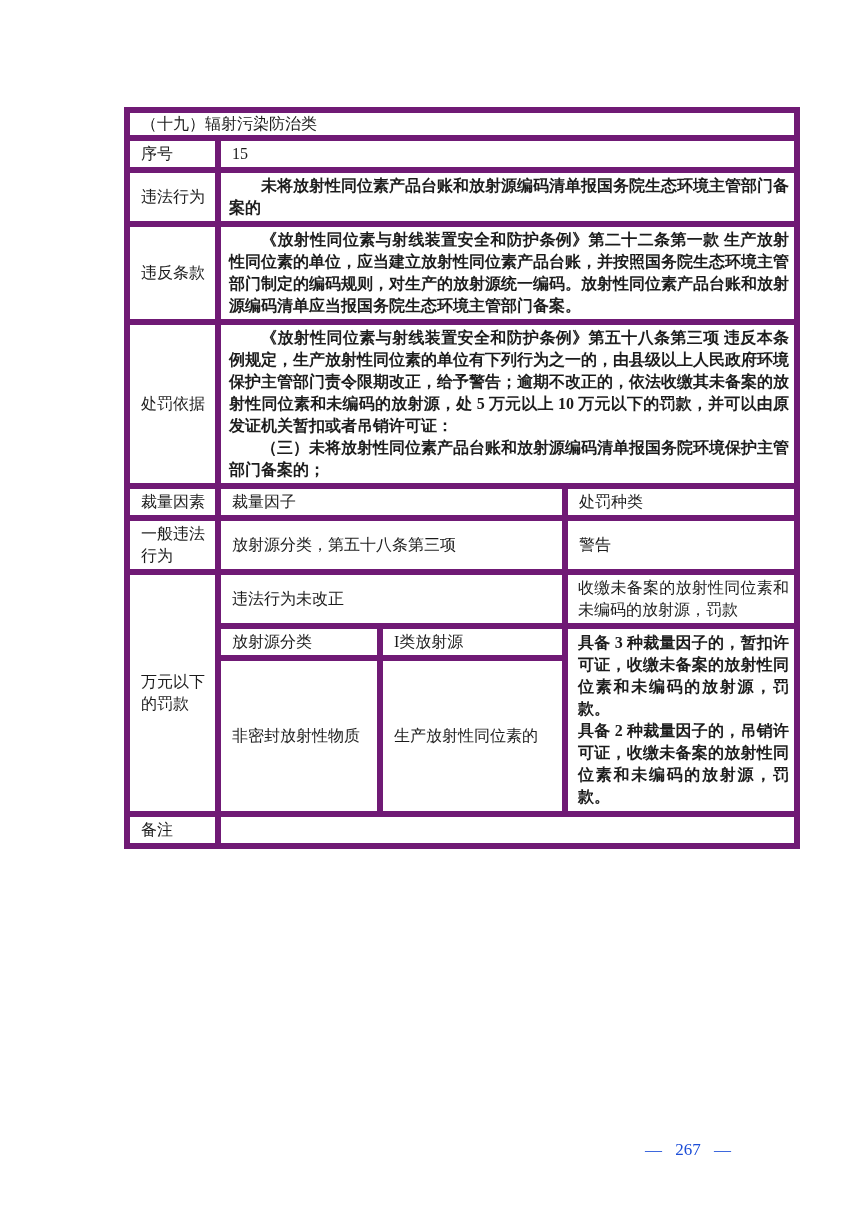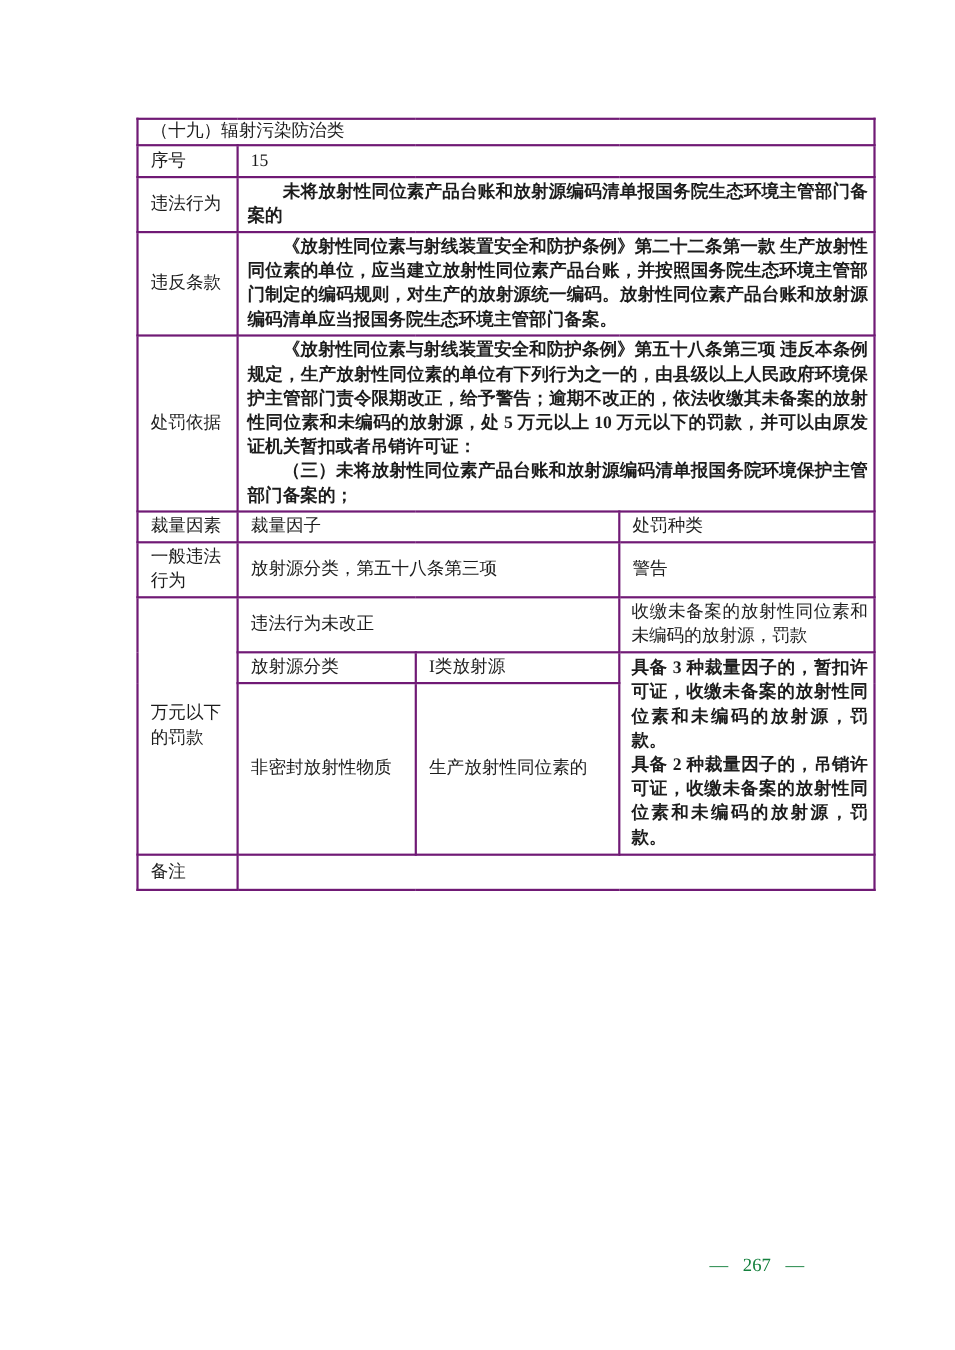--- a/index.html
+++ b/index.html
@@ -14,21 +14,21 @@
   }
   table.doc-table {
     position: absolute;
     left: 124px;
     top: 107px;
     width: 670px;
     border-collapse: collapse;
     table-layout: fixed;
   }
   .doc-table td {
-    border: 2px solid #701a75;
+    border: 6px solid #701a75;
     font-size: 16px;
     line-height: 22px;
     vertical-align: middle;
     padding: 2px 6px 2px 11px;
     word-break: break-all;
   }
   .doc-table td.label-cell {
     padding-left: 11px;
     padding-right: 4px;
     vertical-align: middle;
@@ -47,21 +47,21 @@
   }
   .page-number {
     position: absolute;
     top: 1140px;
     left: 608px;
     width: 160px;
     text-align: center;
     font-size: 17px;
     line-height: 20px;
     word-spacing: 9px;
-    color: #15803d;
+    color: #1d4ed8;
   }
 </style>
 </head>
 <body>
 
 <table class="doc-table">
   <colgroup>
     <col style="width:91px">
     <col style="width:162px">
     <col style="width:185px">

